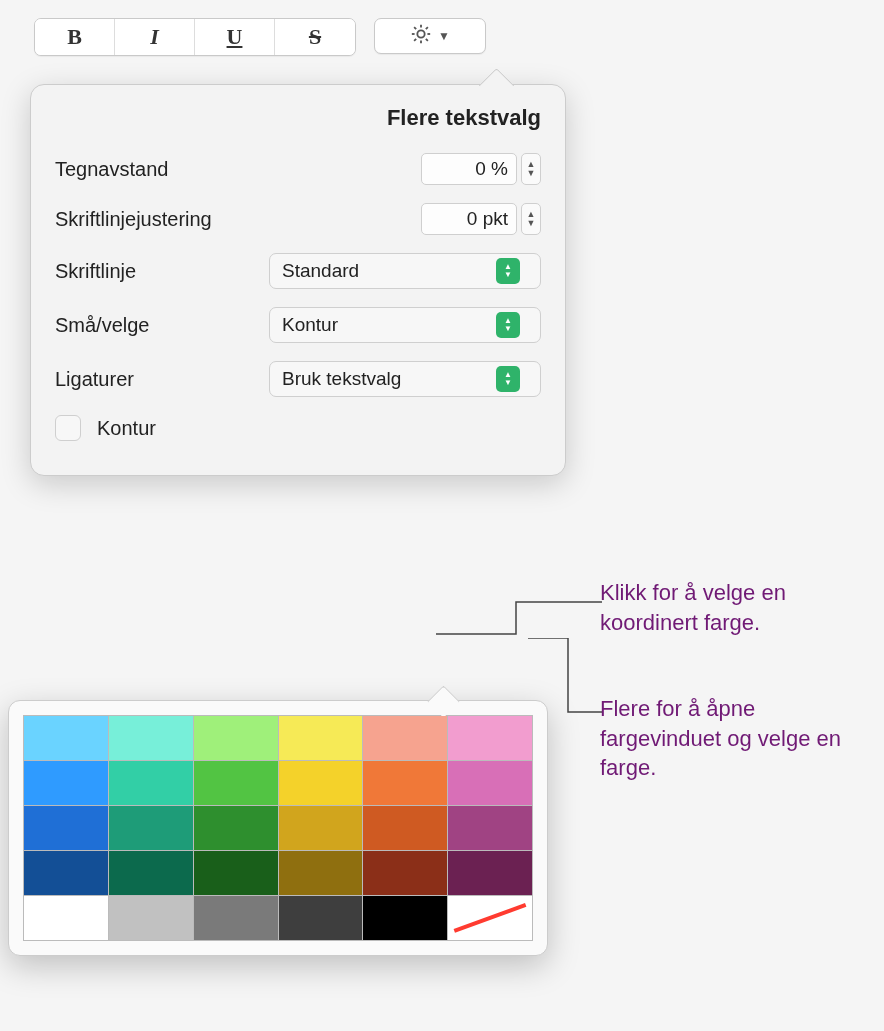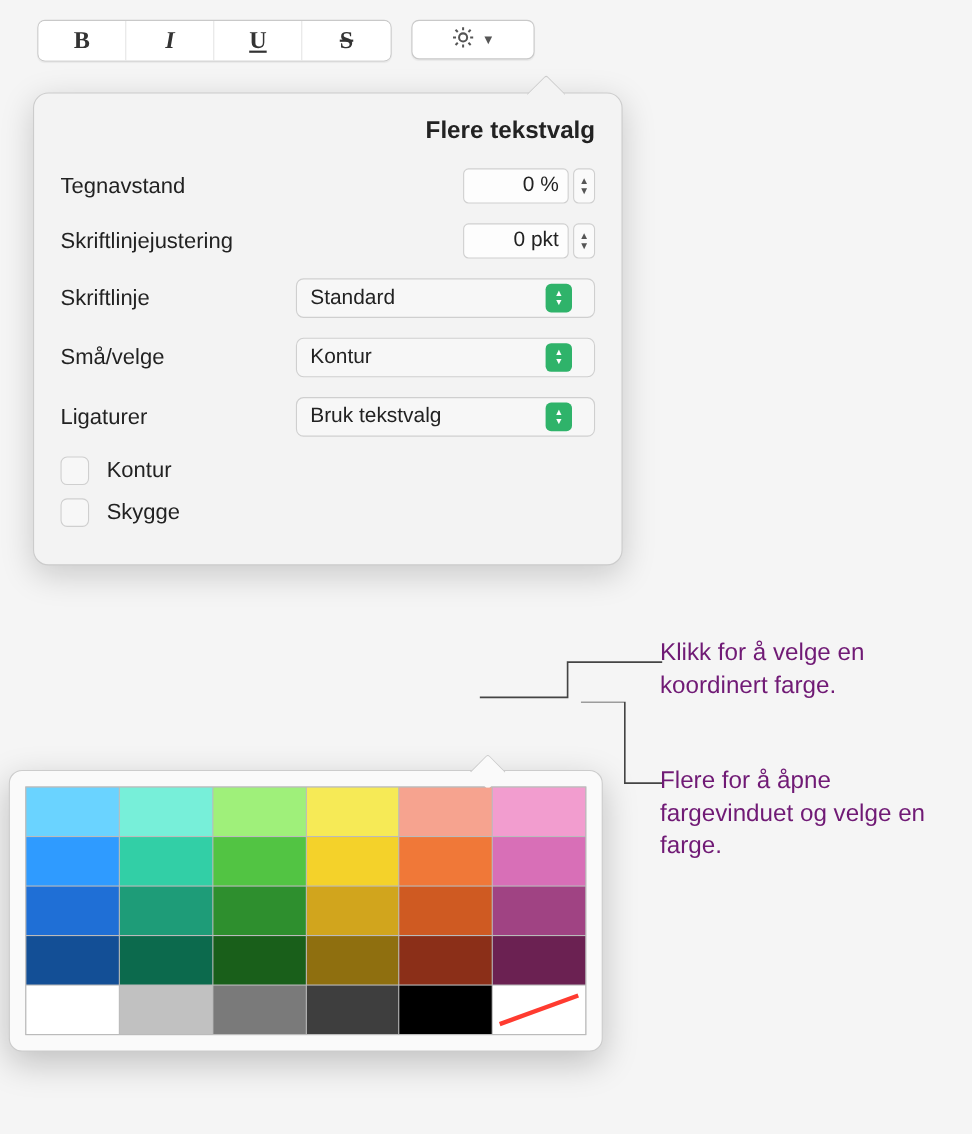--- a/index.html
+++ b/index.html
@@ -374,24 +374,20 @@
         <span class="dd-arrow">
             <span>▲</span>
             <span>▼</span>
           </span>
       </div>
     </div>
 
     <div class="chkrow">
       <div class="chk"></div>
       <span class="chklabel">Kontur</span>
-    </div>
-    <div class="chkrow">
-      <div class="chk"></div>
-      <span class="chklabel">Skygge</span>
     </div>
 
   </div>
 </div>
 
 <div class="swatchpop" style="width:540px">
   <div class="swgrid" id="swgrid">
       <div class="sw" style="background: rgb(106, 211, 255);"></div>
       <div class="sw" style="background: rgb(119, 239, 217);"></div>
       <div class="sw" style="background: rgb(159, 240, 122);"></div>

